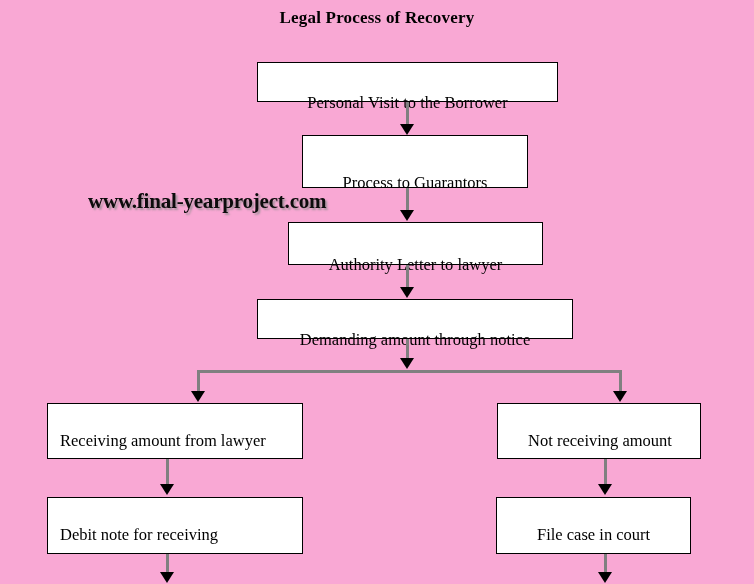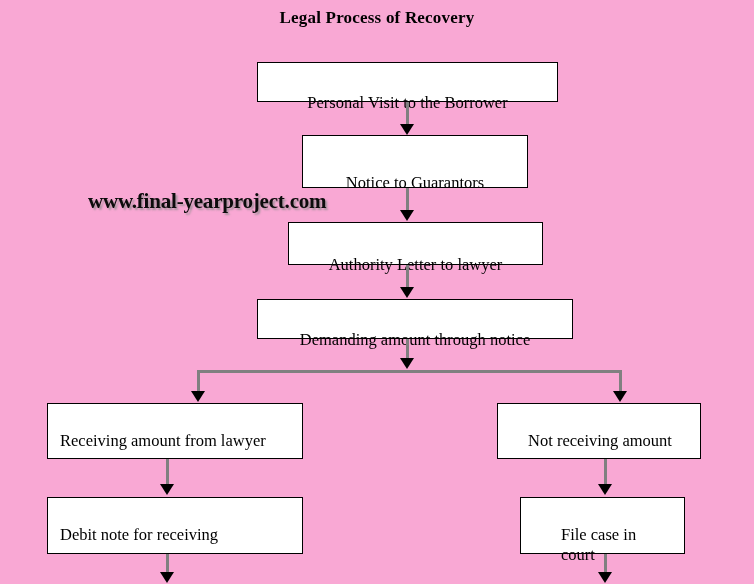--- a/index.html
+++ b/index.html
@@ -84,21 +84,21 @@
   <div class="title">Legal Process of Recovery</div>
 
   <div class="node center" style="left:257px; top:62px; width:301px; height:40px;">
     <span class="inner">Personal Visit to the Borrower</span>
   </div>
 
   <div class="vline" style="left:406px; top:102px; height:24px;"></div>
   <div class="arrowhead" style="left:400px; top:124px;"></div>
 
   <div class="node center" style="left:302px; top:135px; width:226px; height:53px;">
-    <span class="inner">Notice to Guarantors</span>
+    <span class="inner">Process to Guarantors</span>
   </div>
 
   <div class="vline" style="left:406px; top:188px; height:24px;"></div>
   <div class="arrowhead" style="left:400px; top:210px;"></div>
 
   <div class="watermark" style="left:88px; top:189px;">www.final-yearproject.com</div>
 
   <div class="node center" style="left:288px; top:222px; width:255px; height:43px;">
     <span class="inner">Authority Letter to lawyer</span>
   </div>
@@ -132,21 +132,21 @@
   <div class="vline" style="left:166px; top:459px; height:27px;"></div>
   <div class="arrowhead" style="left:160px; top:484px;"></div>
 
   <div class="vline" style="left:604px; top:459px; height:27px;"></div>
   <div class="arrowhead" style="left:598px; top:484px;"></div>
 
   <div class="node" style="left:47px; top:497px; width:256px; height:57px;">
     <span>Debit note for receiving</span>
   </div>
 
-  <div class="node" style="left:520px; top:497px; width:165px; height:57px;padding-left:40px;">
+  <div class="node" style="left:496px; top:497px; width:195px; height:57px;padding-left:40px;">
     <span>File case in court</span>
   </div>
 
   <div class="vline" style="left:166px; top:554px; height:20px;"></div>
   <div class="arrowhead" style="left:160px; top:572px;"></div>
 
   <div class="vline" style="left:604px; top:554px; height:20px;"></div>
   <div class="arrowhead" style="left:598px; top:572px;"></div>
 
 </div>

